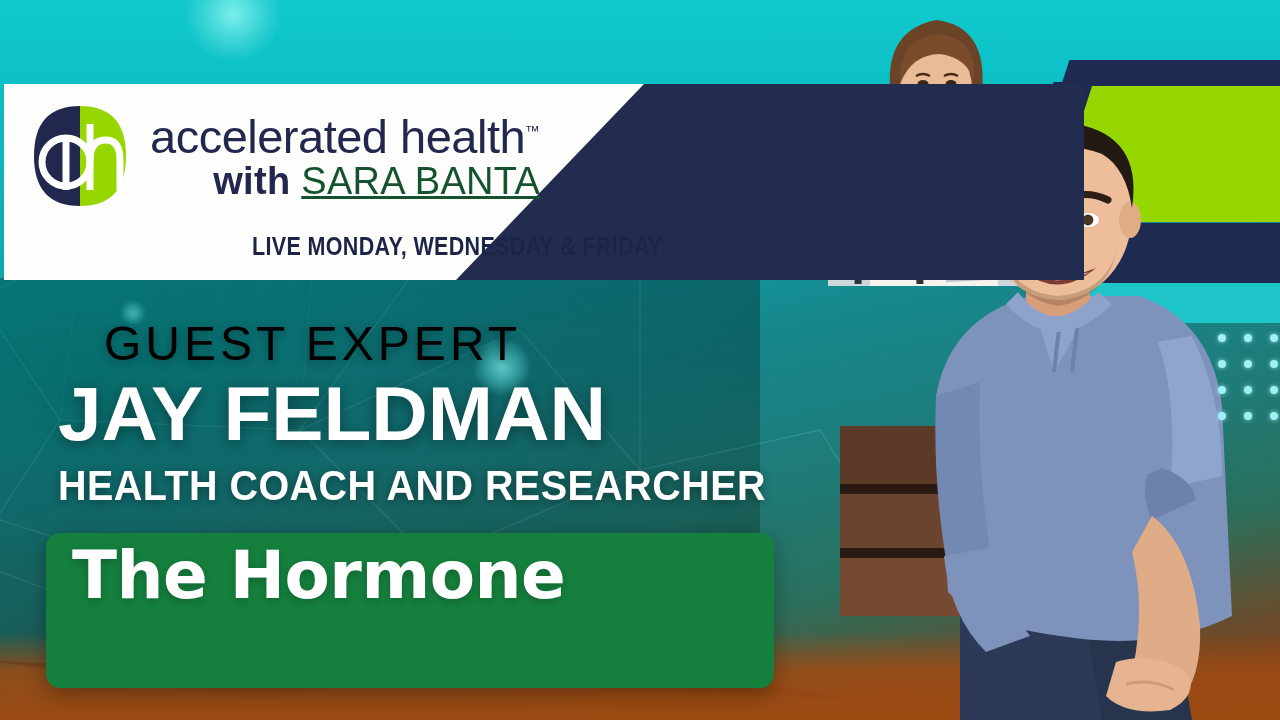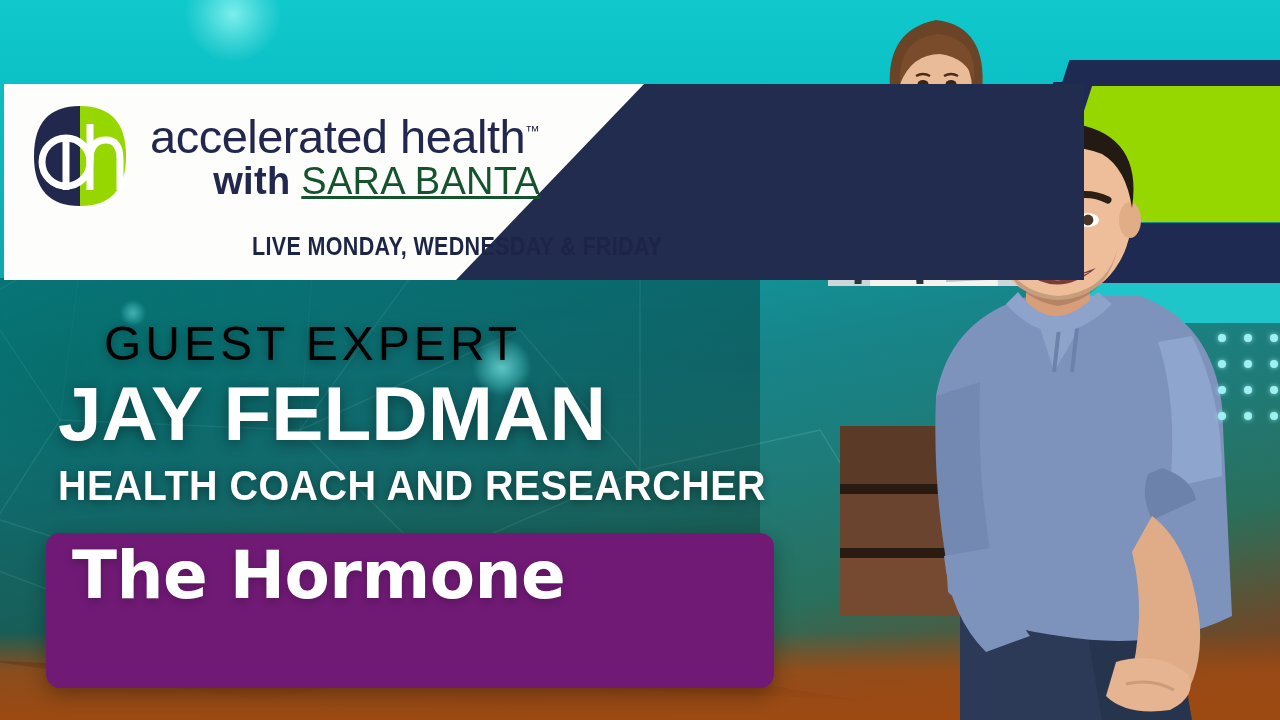--- a/index.html
+++ b/index.html
@@ -119,21 +119,21 @@
   .guest-role{
     position:absolute; left:58px; top:462px;
     font-size:42px; font-weight:bold; color:#fff; letter-spacing:0.5px;
     transform:scaleX(.94); transform-origin:left center;
     text-shadow:0 2px 10px rgba(0,0,0,.4);
   }
 
   
   .title-box{
     position:absolute; left:46px; top:533px; width:728px; height:155px;
-    background:#701a75; border-radius:14px;
+    background:#15803d; border-radius:14px;
     box-shadow:0 6px 20px rgba(0,0,0,.30);
     padding:8px 0 12px 26px;
   }
   .title-line{
     font-size:66px; font-weight:bold; color:#fff; line-height:70px;
     letter-spacing:-0.5px; text-shadow:0 3px 8px rgba(0,0,0,.22);
     font-family:"DejaVu Sans", sans-serif;
   }
 
   

